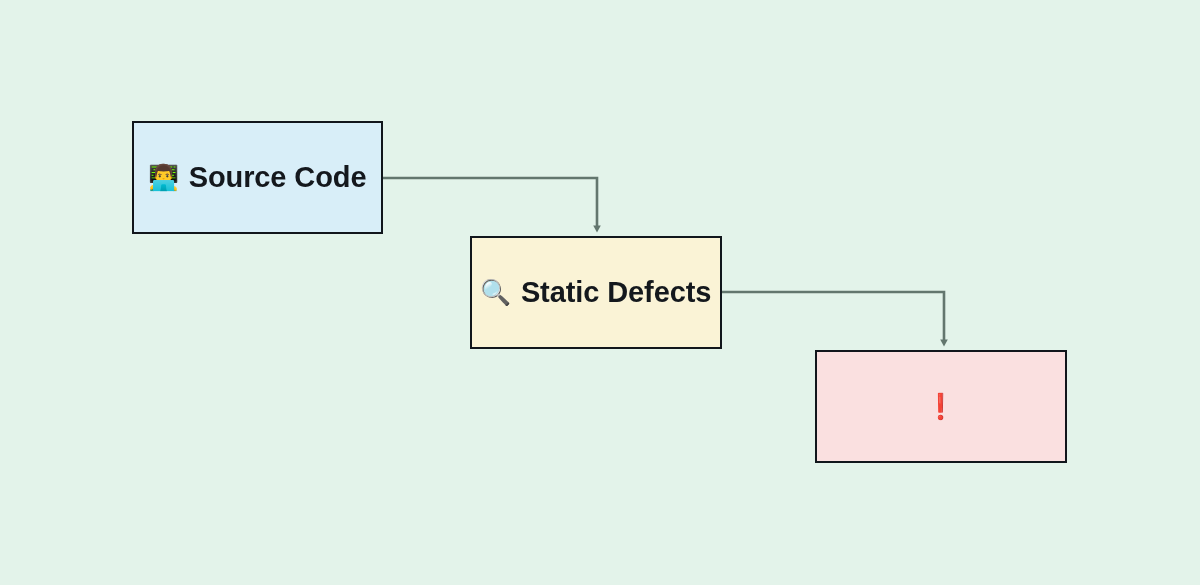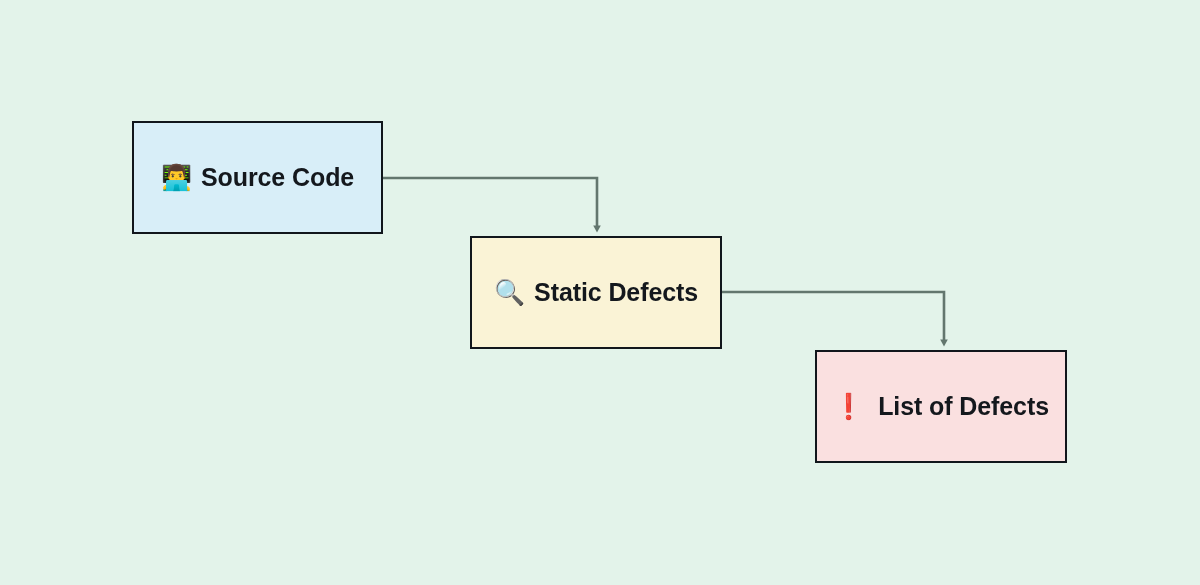--- a/index.html
+++ b/index.html
@@ -40,21 +40,21 @@
     justify-content: center;
     gap: 9px;
     padding: 0 14px;
   }
   .node-icon {
     font-size: 25px;
     line-height: 1;
     display: inline-block;
   }
   .node-label {
-    font-size: 25px;
+    font-size: 29px;
     font-weight: bold;
     color: #14181d;
     letter-spacing: -0.1px;
     white-space: nowrap;
     line-height: 1.1;
   }
   #node-source-code {
     left: 132px;
     top: 121px;
     width: 251px;
@@ -103,17 +103,16 @@
   <div class="node" id="node-static-analysis">
     <div class="node-inner">
       <span class="node-icon">🔍</span>
       <span class="node-label">Static Defects</span>
     </div>
   </div>
 
   <div class="node" id="node-list-of-defects">
     <div class="node-inner">
       <span class="node-icon">❗</span>
-      <span class="node-label">List of Defects</span>
     </div>
   </div>
 
 </div>
 
 </body></html>

